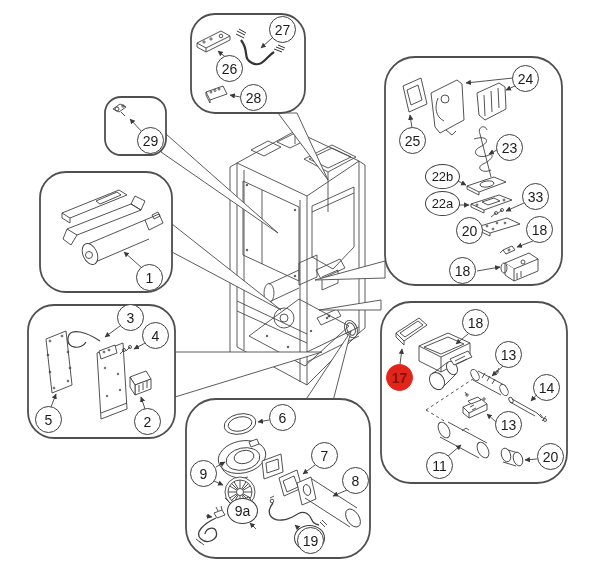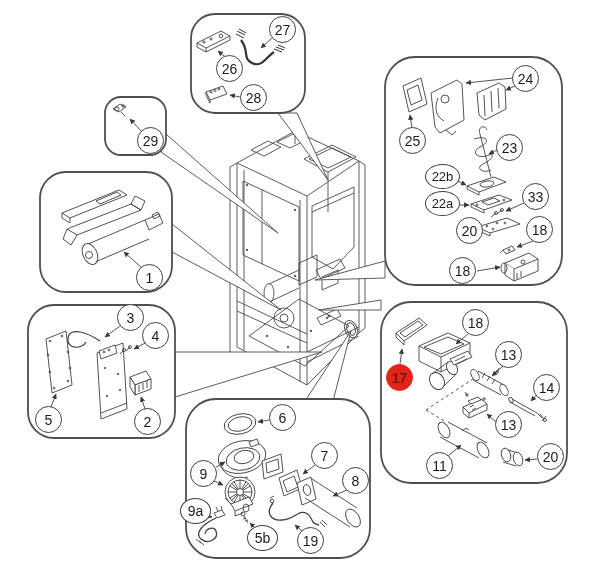--- a/index.html
+++ b/index.html
@@ -3,21 +3,21 @@
 <meta charset="utf-8">
 <style>
   html,body{margin:0;padding:0;background:#ffffff;}
   .canvas{position:relative;width:600px;height:566px;background:#ffffff;overflow:hidden;
           font-family:"Liberation Sans",sans-serif;}
   .canvas svg{position:absolute;left:0;top:0;}
   .callout{position:absolute;box-sizing:border-box;width:27px;height:27px;
            border:1.5px solid #3f3f3f;border-radius:50%;background:#ffffff;
            display:flex;align-items:center;justify-content:center;
            font-size:14px;line-height:1;color:#1c1c1c;z-index:5;}
-  .callout.wide{width:31px;height:26px;}
+  .callout.wide{width:31px;height:26px;margin-left:47px;}
   .callout.xwide{width:35px;height:25px;font-size:13px;}
   .callout.hl{background:#e2251b;border-color:#e2251b;color:#8a100b;font-weight:bold;text-align:center;}
 </style>
 </head>
 <body>
 
 <div class="canvas">
 
 <svg width="600" height="566" viewBox="0 0 600 566">
   <defs>

